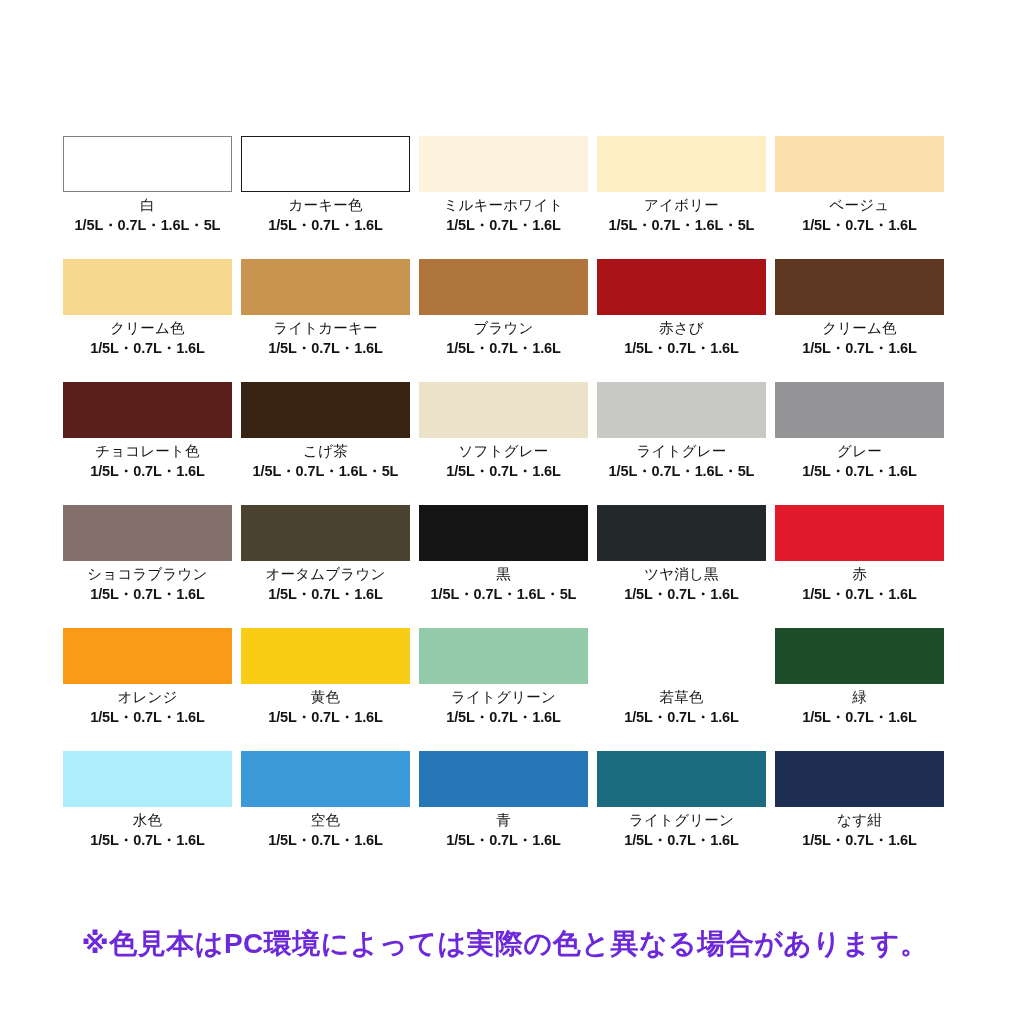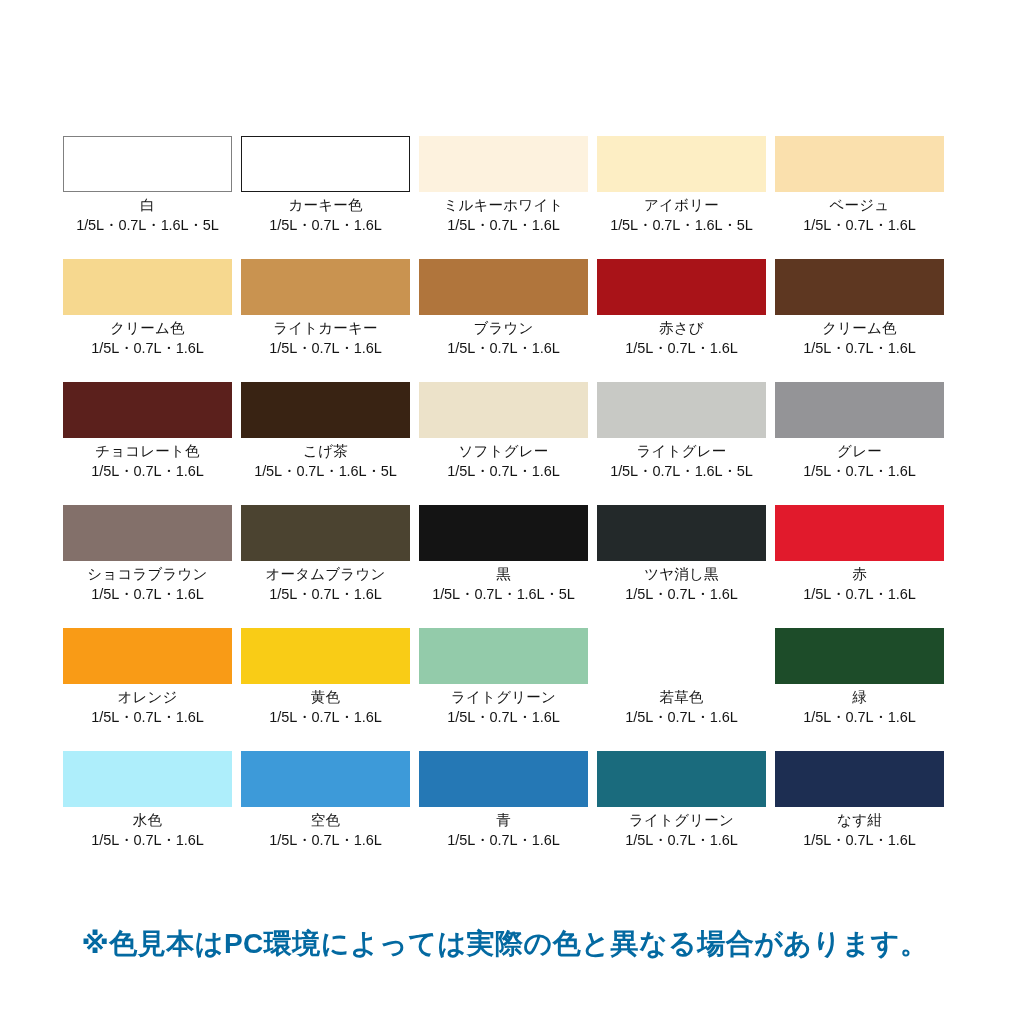--- a/index.html
+++ b/index.html
@@ -64,34 +64,34 @@
   }
 
   .swatch-sizes {
     margin-top: 3px;
     font-size: 14.5px;
     line-height: 1.18;
     letter-spacing: -0.1px;
     text-align: center;
     color: #141414;
     white-space: nowrap;
-    font-weight: 400;
+    font-weight: 700;
   }
 
   
   #footer-note {
     position: absolute;
     left: 0;
     top: 925px;
     width: 1010px;
     text-align: center;
     font-size: 28px;
     font-weight: 700;
     letter-spacing: 0.5px;
-    color: #0369a1;
+    color: #6d28d9;
     white-space: nowrap;
   }
 </style>
 </head>
 <body>
 
 <div id="sheet">
 
   <div id="swatch-grid">
       <div class="swatch-cell">

